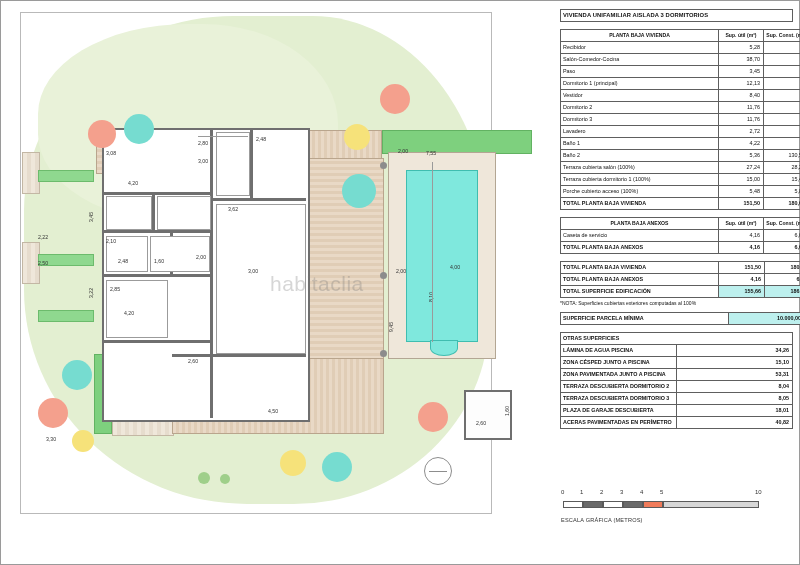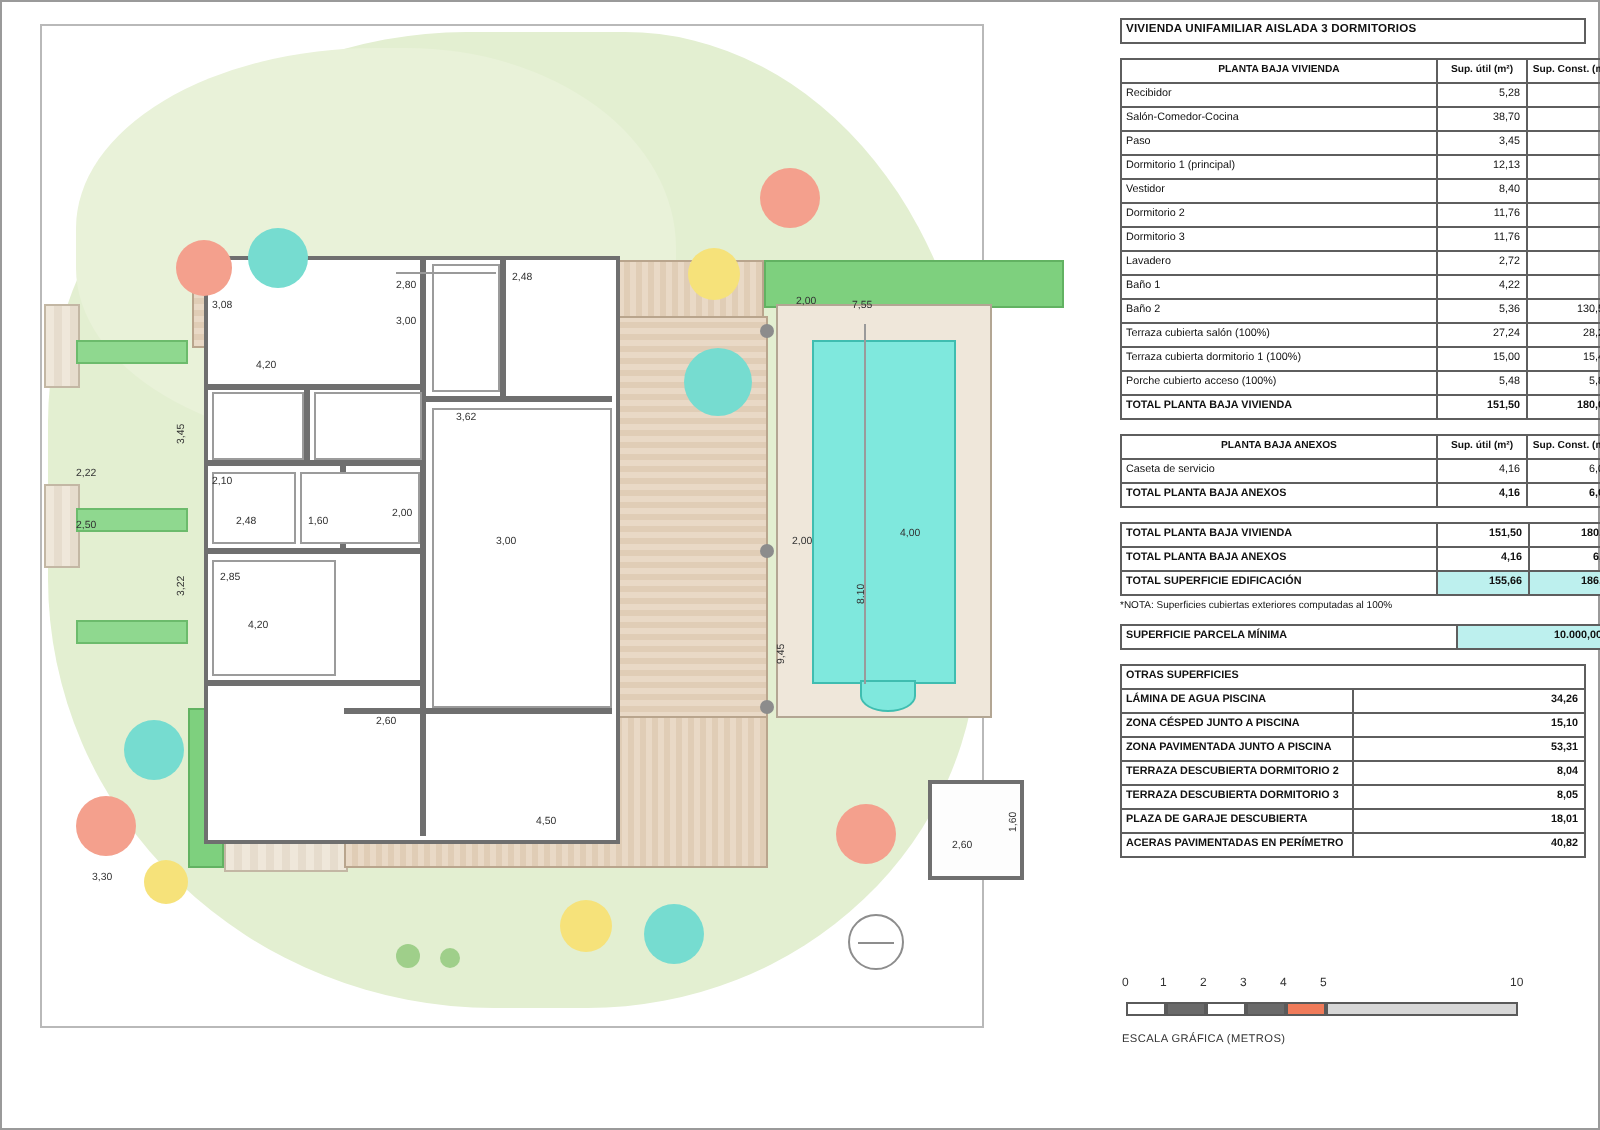--- a/index.html
+++ b/index.html
@@ -219,20 +219,21 @@
     <div class="dimtext" style="left:396px;top:146px;">2,00</div>
     <div class="dimtextv" style="left:426px;top:300px;">8,10</div>
     <div class="dimtextv" style="left:386px;top:330px;">9,45</div>
     <div class="dimtextv" style="left:86px;top:220px;">3,45</div>
     <div class="dimtextv" style="left:86px;top:296px;">3,22</div>
     <div class="dimtextv" style="left:502px;top:414px;">1,60</div>
 
     <div class="dimline" style="left:196px;top:134px;width:50px;"></div>
     <div class="dimlinev" style="left:430px;top:160px;height:180px;"></div>
 
+    <div class="watermark">habitaclia</div>
     <div class="northmark"></div>
   </div>
 
   <div id="scalebar">
     <div class="sb-num" style="left:0px;">0</div>
     <div class="sb-num" style="left:19px;">1</div>
     <div class="sb-num" style="left:39px;">2</div>
     <div class="sb-num" style="left:59px;">3</div>
     <div class="sb-num" style="left:79px;">4</div>
     <div class="sb-num" style="left:99px;">5</div>

